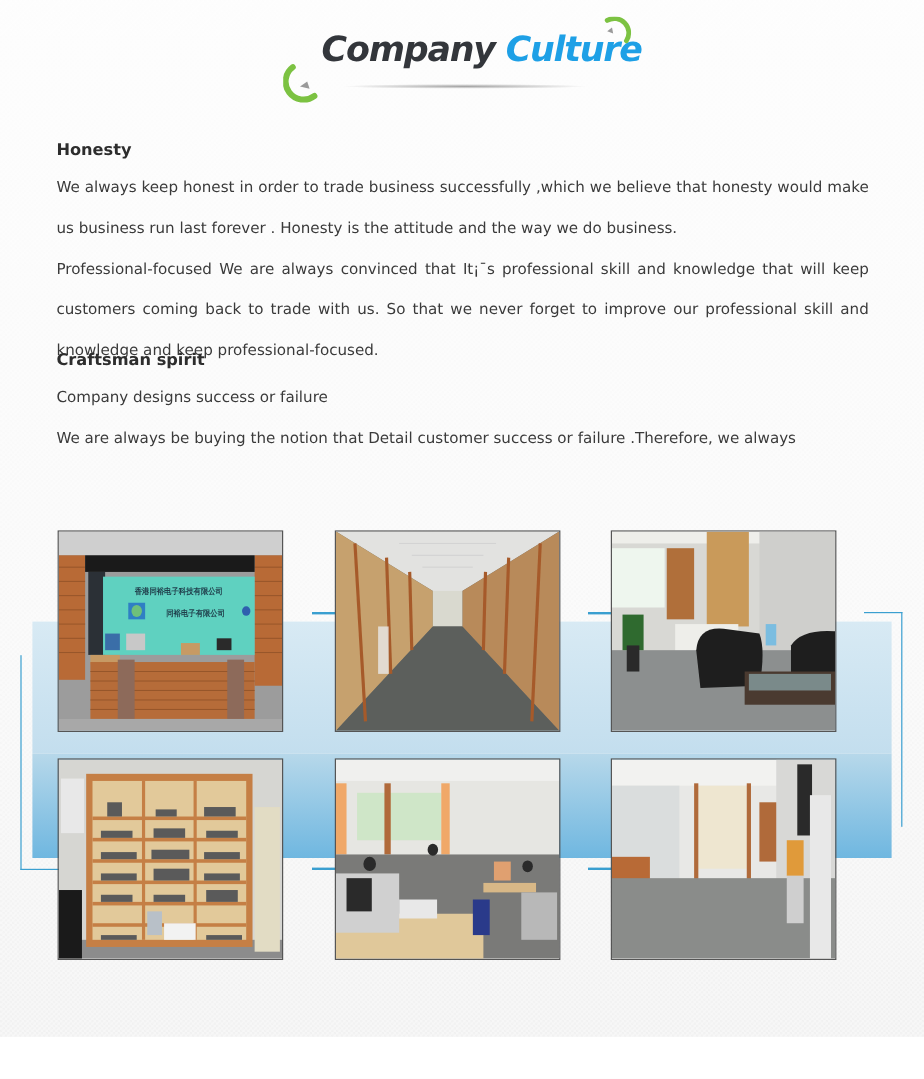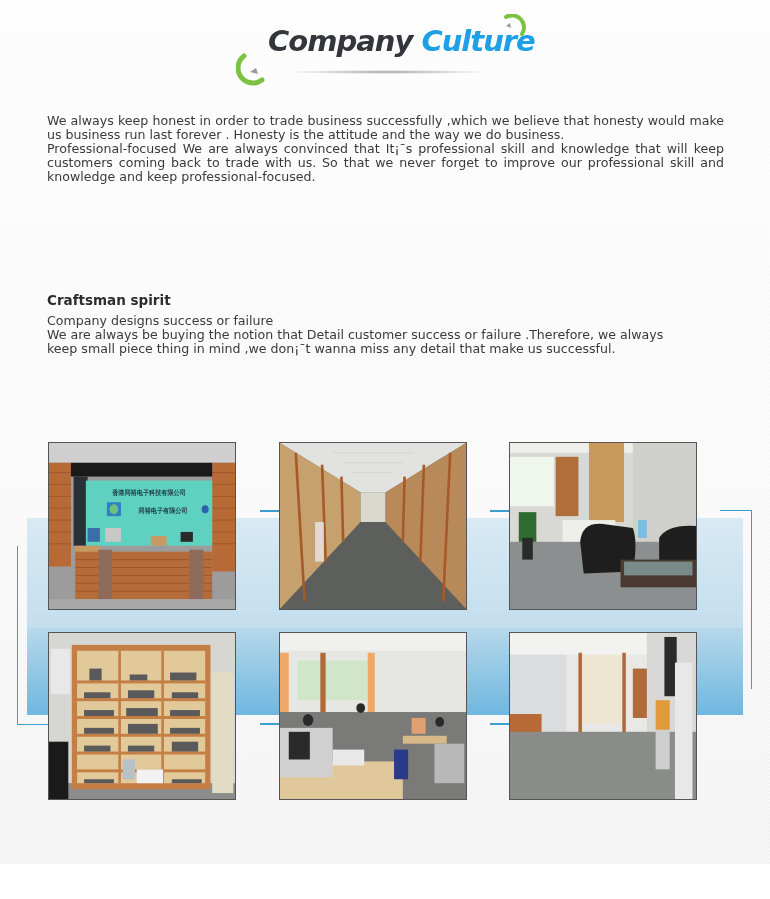--- a/index.html
+++ b/index.html
@@ -36,21 +36,21 @@
   .arc-left, .arc-right { position: absolute; }
   .arc-left { left: 6px; top: 40px; width: 36px; height: 36px; }
   .arc-right { left: 270px; top: 4px; width: 26px; height: 26px; }
 
   
   .section { position: absolute; left: 47px; width: 677px; color: #333; }
   .section h2 {
     margin: 0; font-size: 13.5px; font-weight: bold; color: #2d2d2d; height: 25px; line-height: 22px;
   }
   .section p {
-    margin: 0; font-size: 12.6px; line-height: 14px; color: #3a3a3a; text-align: justify;
+    margin: 0; font-size: 12.6px; line-height: 34px; color: #3a3a3a; text-align: justify;
   }
   .section p.nojust { text-align: left; }
   .honesty { top: 114px; }
   .craft { top: 289px; }
   .band-top-fade {
     position: absolute; left: 27px; top: 518px; width: 716px; height: 110px;
     background: linear-gradient(to bottom, #d8eaf4 0%, #c3deee 100%);
   }
   .band-bottom {
     position: absolute; left: 27px; top: 628px; width: 716px; height: 87px;
@@ -87,29 +87,29 @@
     <span class="w2">Culture</span>
   </div>
   <svg class="arc-right" viewBox="0 0 26 26">
     <path d="M6 3 A12 12 0 0 1 22 20" fill="none" stroke="#7cc242" stroke-width="4" stroke-linecap="round"></path>
     <path d="M6 12 L10 9 L11 14 Z" fill="#9a9a9a"></path>
   </svg>
   <div class="underline-shadow"></div>
 </div>
 
 <div class="section honesty">
+  <h2>Honesty</h2>
   <p>We always keep honest in order to trade business successfully ,which we believe that honesty would make us business run last forever . Honesty is the attitude and the way we do business.</p>
   <p>Professional-focused We are always convinced that It¡¯s professional skill and knowledge that will keep customers coming back to trade with us. So that we never forget to improve our professional skill and knowledge and keep professional-focused.</p>
 </div>
 
 <div class="section craft">
   <h2>Craftsman spirit</h2>
   <p class="nojust">Company designs success or failure</p>
   <p class="nojust">We are always be buying the notion that Detail customer success or failure .Therefore, we always</p>
-  <p class="nojust">keep small piece thing in mind ,we don¡¯t wanna miss any detail that make us successful.</p>
 </div>
 
 <div class="band-top-fade"></div>
 <div class="band-bottom"></div>
 <div class="bracket-left"></div>
 <div class="bracket-right"></div>
 <div class="hline" style="left:260px; top:510px; width:20px;"></div>
 <div class="hline" style="left:490px; top:510px; width:20px;"></div>
 <div class="hline" style="left:260px; top:723px; width:20px;"></div>
 <div class="hline" style="left:490px; top:723px; width:20px;"></div>

